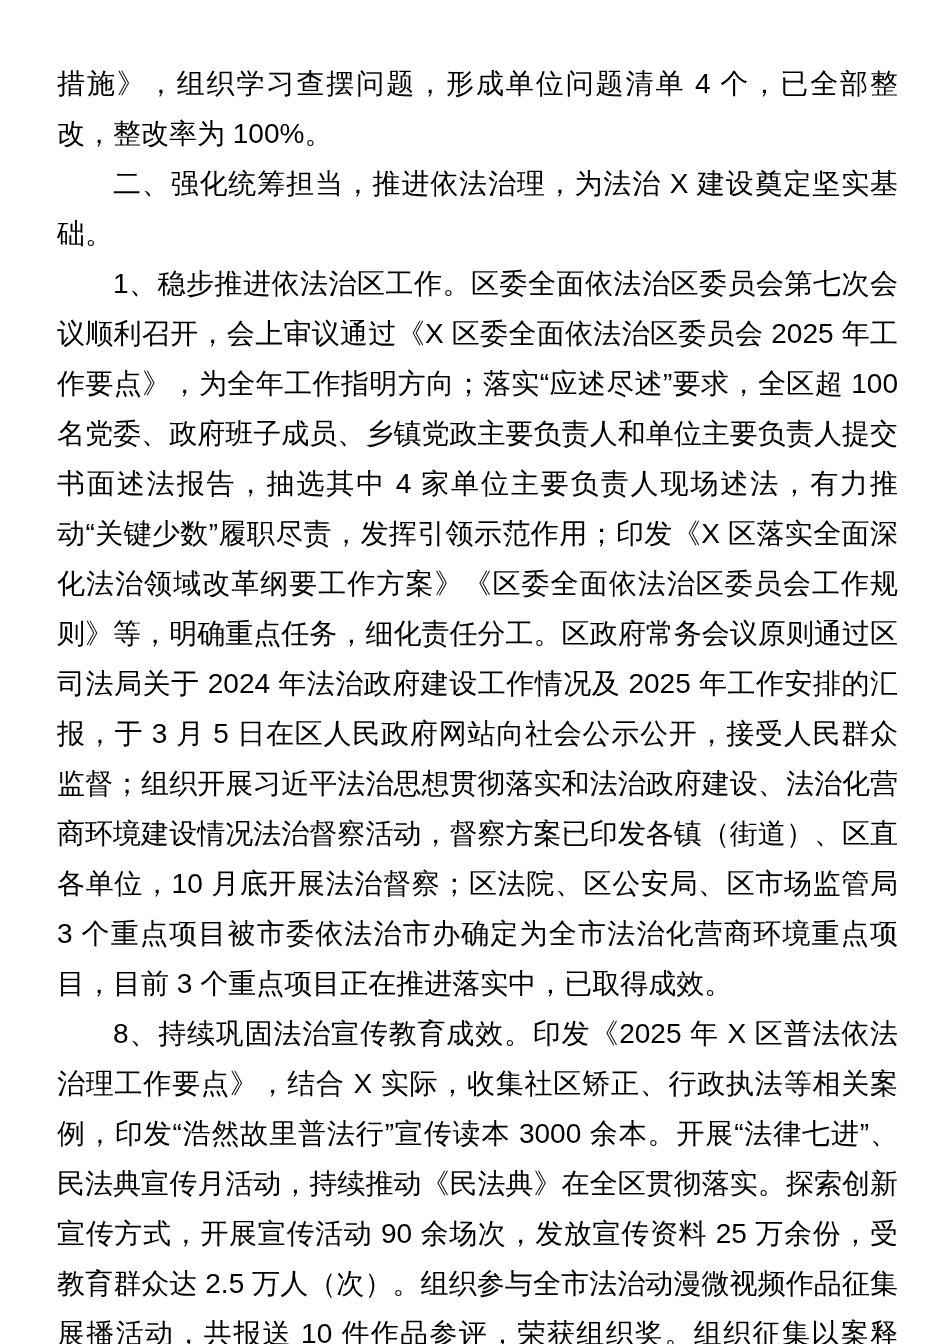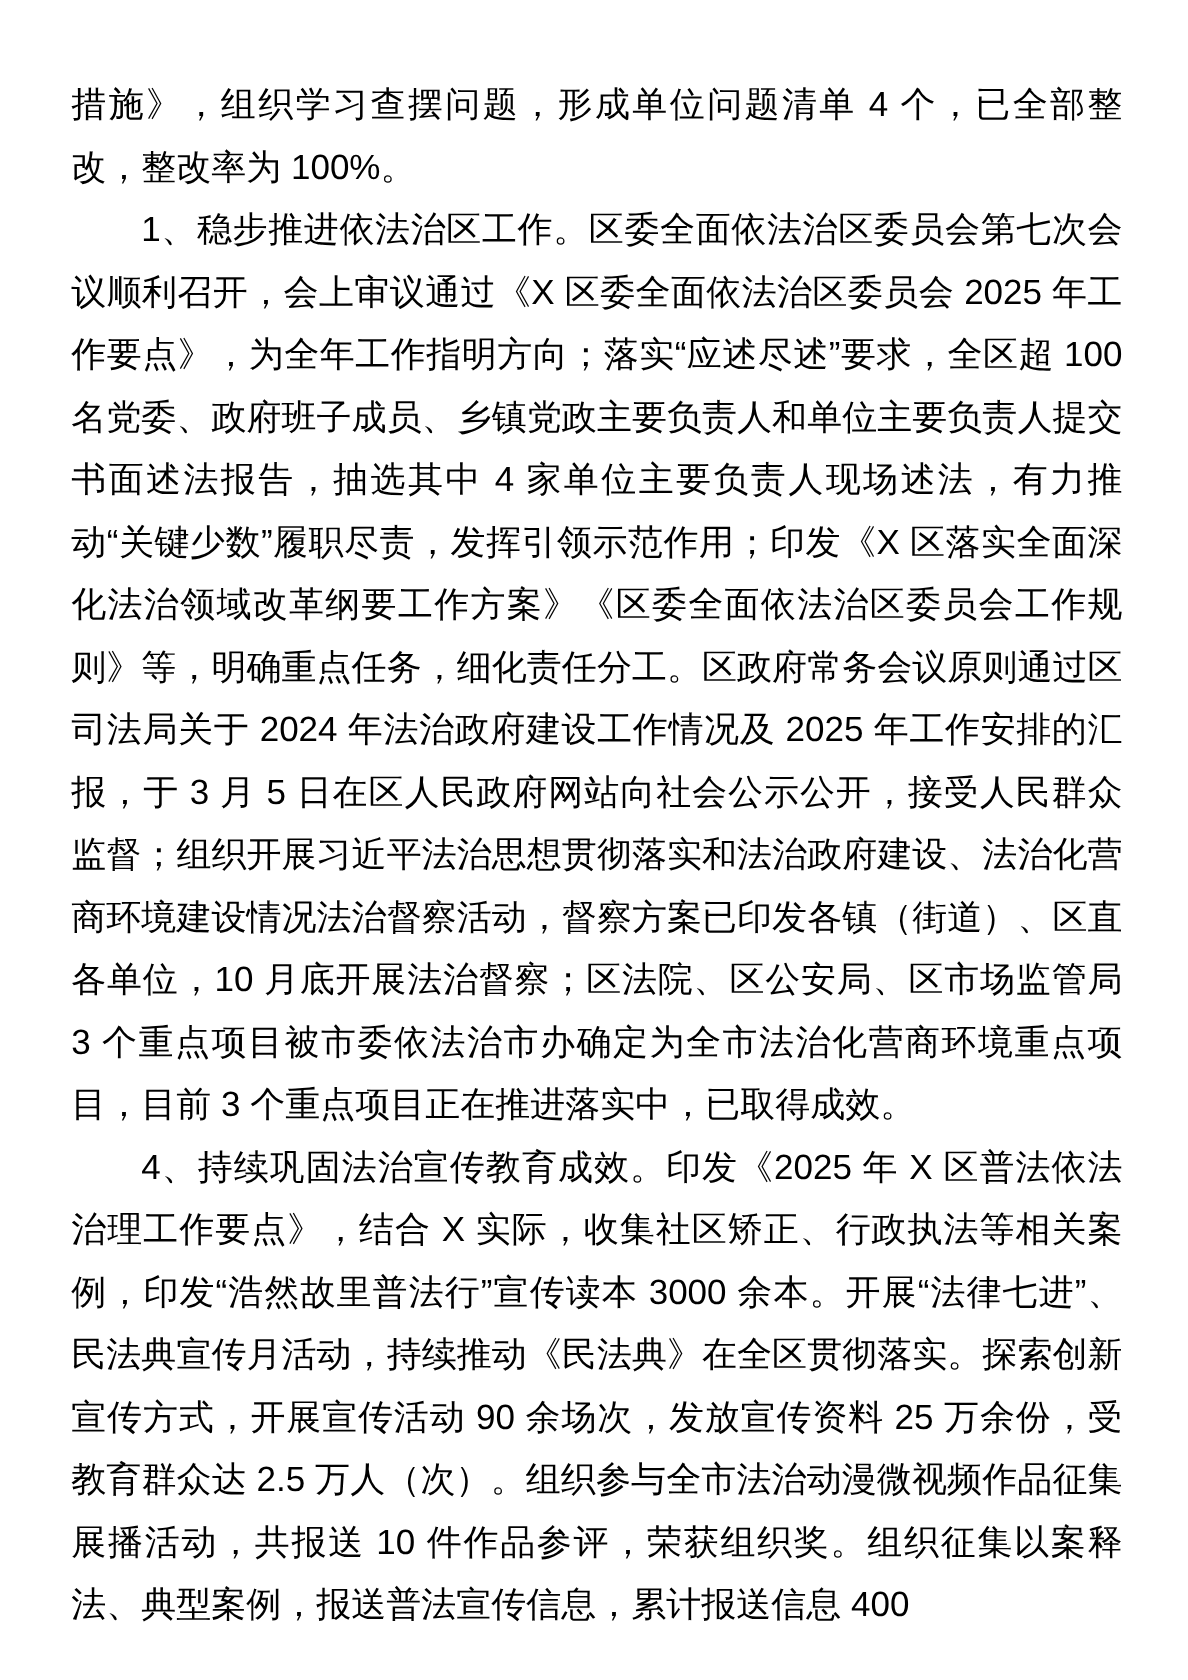--- a/index.html
+++ b/index.html
@@ -44,16 +44,17 @@
   .run.bold {
     font-weight: 400;
   }
 </style>
 </head>
 <body>
 
 <div class="page">
   <div class="doc-body" id="doc-body" style="color: rgb(0, 0, 0);">
       <p class="para continuation"><span class="run">措施》，组织学习查摆问题，形成单位问题清单 4 个，已全部整改，整改率为 100%。</span></p>
+      <p class="para heading"><span class="run">二、强化统筹担当，推进依法治理，为法治 X 建设奠定坚实基础。</span></p>
       <p class="para numbered"><span class="run bold">1、稳步推进依法治区工作。</span><span class="run">区委全面依法治区委员会第七次会议顺利召开，会上审议通过《X 区委全面依法治区委员会 2025 年工作要点》，为全年工作指明方向；落实“应述尽述”要求，全区超 100 名党委、政府班子成员、乡镇党政主要负责人和单位主要负责人提交书面述法报告，抽选其中 4 家单位主要负责人现场述法，有力推动“关键少数”履职尽责，发挥引领示范作用；印发《X 区落实全面深化法治领域改革纲要工作方案》《区委全面依法治区委员会工作规则》等，明确重点任务，细化责任分工。区政府常务会议原则通过区司法局关于 2024 年法治政府建设工作情况及 2025 年工作安排的汇报，于 3 月 5 日在区人民政府网站向社会公示公开，接受人民群众监督；组织开展习近平法治思想贯彻落实和法治政府建设、法治化营商环境建设情况法治督察活动，督察方案已印发各镇（街道）、区直各单位，10 月底开展法治督察；区法院、区公安局、区市场监管局 3 个重点项目被市委依法治市办确定为全市法治化营商环境重点项目，目前 3 个重点项目正在推进落实中，已取得成效。</span></p>
-      <p class="para numbered"><span class="run bold">4、持续巩固法治宣传教育成效。</span><span class="run">印发《2025 年 X 区普法依法治理工作要点》，结合 X 实际，收集社区矫正、行政执法等相关案例，印发“浩然故里普法行”宣传读本 3000 余本。开展“法律七进”、民法典宣传月活动，持续推动《民法典》在全区贯彻落实。探索创新宣传方式，开展宣传活动 90 余场次，发放宣传资料 25 万余份，受教育群众达 2.5 万人（次）。组织参与全市法治动漫微视频作品征集展播活动，共报送 10 件作品参评，荣获组织奖。组织征集以案释法、典型案例，报送普法宣传信息，累计报送信息 400</span></p>
+      <p class="para numbered"><span class="run bold">8、持续巩固法治宣传教育成效。</span><span class="run">印发《2025 年 X 区普法依法治理工作要点》，结合 X 实际，收集社区矫正、行政执法等相关案例，印发“浩然故里普法行”宣传读本 3000 余本。开展“法律七进”、民法典宣传月活动，持续推动《民法典》在全区贯彻落实。探索创新宣传方式，开展宣传活动 90 余场次，发放宣传资料 25 万余份，受教育群众达 2.5 万人（次）。组织参与全市法治动漫微视频作品征集展播活动，共报送 10 件作品参评，荣获组织奖。组织征集以案释法、典型案例，报送普法宣传信息，累计报送信息 400</span></p>
     </div>
 </div>
 
 </body></html>

